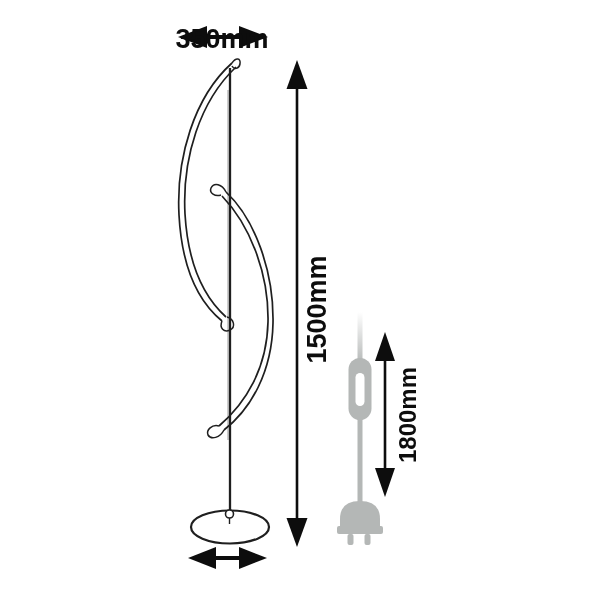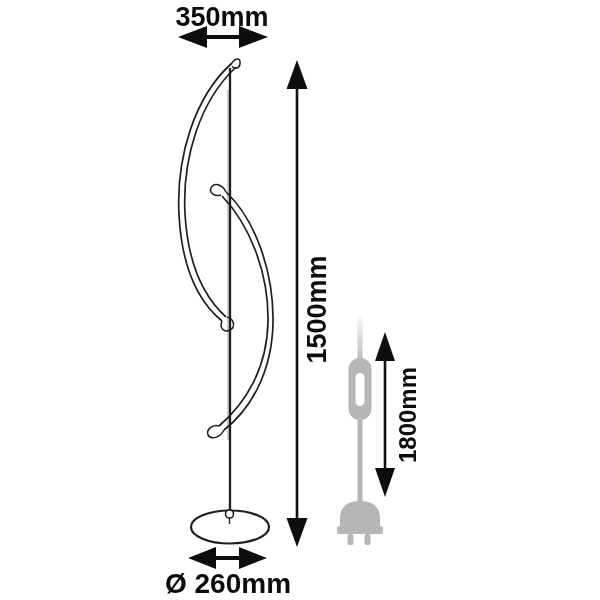--- a/index.html
+++ b/index.html
@@ -12,21 +12,21 @@
   }
   .canvas svg{position:absolute;left:0;top:0;}
   .dim-label{
     position:absolute;
     color:#0d0d0d;
     font-weight:700;
     text-align:center;
     white-space:nowrap;
     line-height:1;
   }
-  .dim-label.horizontal{font-size:27px;}
+  .dim-label.horizontal{font-size:27px;margin-top:22px;}
   .dim-label.vertical{font-size:27px;transform:rotate(-90deg);}
   .dim-label.vertical.small{font-size:24px;}
   .dim-label.diameter{font-size:28px;}
 </style>
 </head>
 <body>
 
 <div class="canvas">
 
   <svg width="600" height="600" viewBox="0 0 600 600">
@@ -107,15 +107,14 @@
       <polygon points="385,497 375,468 395,468" stroke="none"></polygon>
     </g>
   </svg>
 
   <div class="dim-label horizontal" style="left:142px;top:4px;width:160px;">350mm</div>
 
   <div class="dim-label vertical" style="left:237px;top:296px;width:160px;">1500mm</div>
 
   <div class="dim-label vertical small" style="left:338px;top:403px;width:140px;">1800mm</div>
 
-  <div class="dim-label diameter" style="left:128px;top:570px;width:200px;">Ø 260mm</div>
 
 </div>
 
 </body></html>

